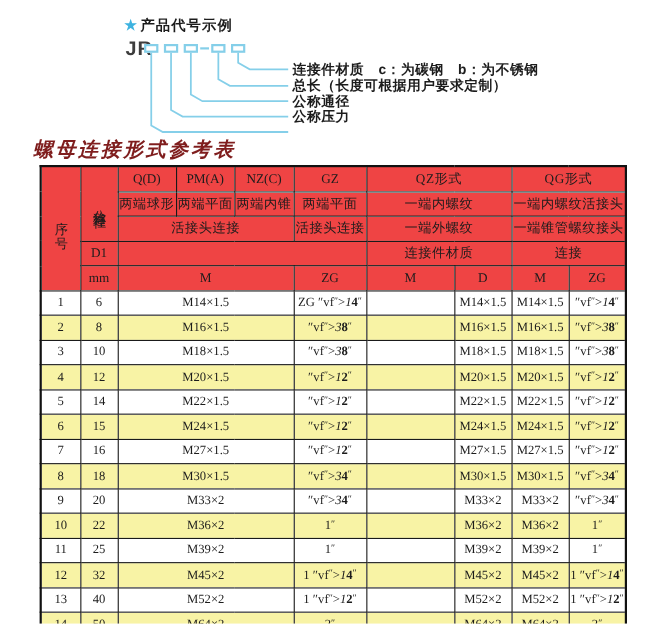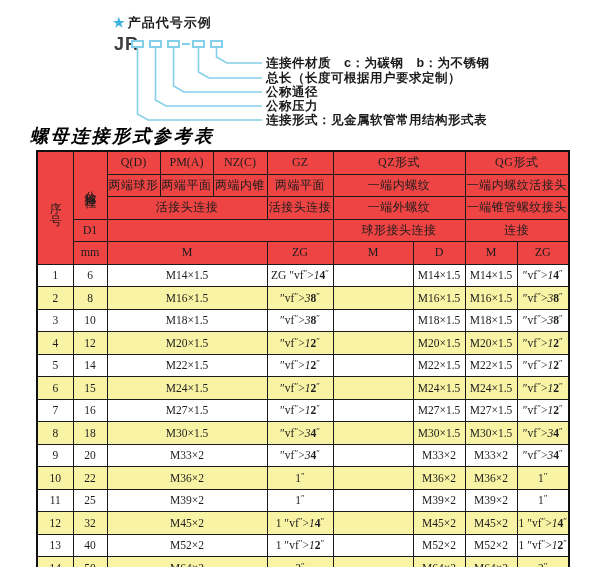--- a/index.html
+++ b/index.html
@@ -15,21 +15,21 @@
   .cbox{position:absolute;top:40px;width:13px;height:8px;border:2px solid #85cfe9;
         background:#fff;box-sizing:border-box;}
   .cdash{position:absolute;top:43px;width:8px;height:2px;background:#85cfe9;}
   .leaders{position:absolute;left:0;top:0;}
   .diag-label{position:absolute;left:266px;height:14px;line-height:14px;font-size:12.5px;
               font-weight:bold;white-space:nowrap;letter-spacing:0.5px;}
 
   
   .table-title{position:absolute;left:30px;top:124px;font-size:18px;font-weight:bold;
                font-style:italic;letter-spacing:2.5px;
-               font-family:"Liberation Serif","DejaVu Serif",serif;color:#000000;}
+               font-family:"Liberation Serif","DejaVu Serif",serif;color:#7f1d1d;}
 
   
   table.ref{position:absolute;left:36px;top:150px;width:532px;border-collapse:collapse;
             table-layout:fixed;font-family:"Liberation Serif","DejaVu Serif",serif;}
   table.ref th,table.ref td{border:1px solid #1a1a1a;padding:0 1px;text-align:center;
             vertical-align:middle;overflow:hidden;}
   table.ref{border:2px solid #111;}
   thead th{background:#ef4444;font-weight:normal;font-size:12px;height:21.5px;
            letter-spacing:0.5px;}
   thead tr th.lat{font-size:12px;letter-spacing:0;}
@@ -63,21 +63,20 @@
       <polyline points="173.5,48 173.5,86 184,92 262,92"></polyline>
       <polyline points="155.5,48 155.5,100 166,106 262,106"></polyline>
       <polyline points="137.5,48 137.5,114 148,120 262,120"></polyline>
     </g>
   </svg>
 
   <div class="diag-label" style="top:56px">连接件材质　c：为碳钢　b：为不锈钢</div>
   <div class="diag-label" style="top:71px">总长（长度可根据用户要求定制）</div>
   <div class="diag-label" style="top:85px">公称通径</div>
   <div class="diag-label" style="top:99px">公称压力</div>
-  <div class="diag-label" style="top:113px">连接形式：见金属软管常用结构形式表</div>
 
   <div class="table-title">螺母连接形式参考表</div>
 
   <table class="ref">
     <colgroup>
       <col style="width:36px">
         <col style="width:34px">
       <col style="width:53px">
         <col style="width:53px">
         <col style="width:54px">
@@ -108,21 +107,21 @@
       </tr>
       <tr>
         <th colspan="3">活接头连接</th>
         <th>活接头连接</th>
         <th colspan="2">一端外螺纹</th>
         <th colspan="2">一端锥管螺纹接头</th>
       </tr>
       <tr>
         <th class="lat">D1</th>
         <th colspan="4"></th>
-        <th colspan="2">球形接头连接</th>
+        <th colspan="2">连接件材质</th>
         <th colspan="2">连接</th>
       </tr>
       <tr>
         <th class="lat">mm</th>
         <th class="lat" colspan="3">M</th>
         <th class="lat">ZG</th>
         <th class="lat">M</th>
         <th class="lat">D</th>
         <th class="lat">M</th>
         <th class="lat">ZG</th>

